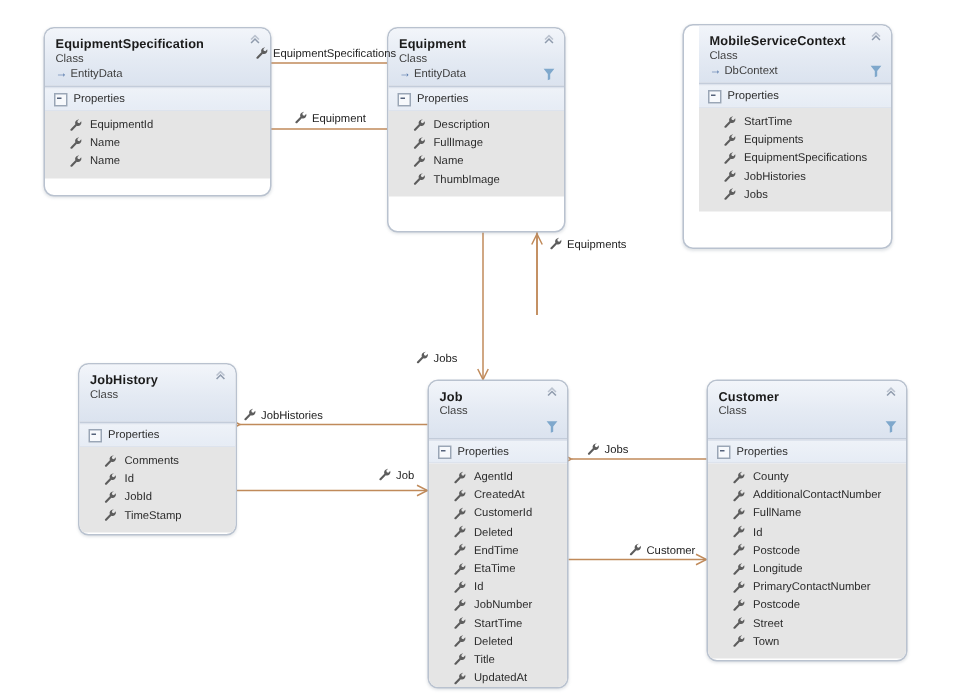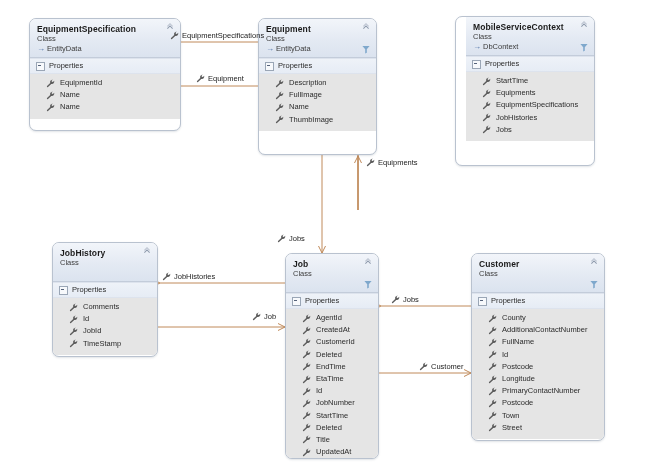--- a/index.html
+++ b/index.html
@@ -526,27 +526,27 @@
           <div class="member">
             <svg class="wrench" viewBox="0 0 16 16" fill="currentColor">
               <path d="M11.4 1.2a4.2 4.2 0 0 0-3.9 5.7L1.8 12.6a1.3 1.3 0 0 0 1.8 1.8l5.7-5.7a4.2 4.2 0 0 0 5.2-5.4l-2.2 2.2-1.9-.5-.5-1.9 2.2-2.2a4.3 4.3 0 0 0-.7-.1z"></path>
             </svg>
             <span class="member-name">Postcode</span>
           </div>
           <div class="member">
             <svg class="wrench" viewBox="0 0 16 16" fill="currentColor">
               <path d="M11.4 1.2a4.2 4.2 0 0 0-3.9 5.7L1.8 12.6a1.3 1.3 0 0 0 1.8 1.8l5.7-5.7a4.2 4.2 0 0 0 5.2-5.4l-2.2 2.2-1.9-.5-.5-1.9 2.2-2.2a4.3 4.3 0 0 0-.7-.1z"></path>
             </svg>
+            <span class="member-name">Street</span>
+          </div>
+          <div class="member">
+            <svg class="wrench" viewBox="0 0 16 16" fill="currentColor">
+              <path d="M11.4 1.2a4.2 4.2 0 0 0-3.9 5.7L1.8 12.6a1.3 1.3 0 0 0 1.8 1.8l5.7-5.7a4.2 4.2 0 0 0 5.2-5.4l-2.2 2.2-1.9-.5-.5-1.9 2.2-2.2a4.3 4.3 0 0 0-.7-.1z"></path>
+            </svg>
             <span class="member-name">Town</span>
-          </div>
-          <div class="member">
-            <svg class="wrench" viewBox="0 0 16 16" fill="currentColor">
-              <path d="M11.4 1.2a4.2 4.2 0 0 0-3.9 5.7L1.8 12.6a1.3 1.3 0 0 0 1.8 1.8l5.7-5.7a4.2 4.2 0 0 0 5.2-5.4l-2.2 2.2-1.9-.5-.5-1.9 2.2-2.2a4.3 4.3 0 0 0-.7-.1z"></path>
-            </svg>
-            <span class="member-name">Street</span>
           </div>
         </div>
       </div>
     </div>
 
   <div id="label-layer">
       <div class="edge-label" style="left: 170px; top: 31px;">
         <svg class="wrench" viewBox="0 0 16 16" fill="currentColor">
           <path d="M11.4 1.2a4.2 4.2 0 0 0-3.9 5.7L1.8 12.6a1.3 1.3 0 0 0 1.8 1.8l5.7-5.7a4.2 4.2 0 0 0 5.2-5.4l-2.2 2.2-1.9-.5-.5-1.9 2.2-2.2a4.3 4.3 0 0 0-.7-.1z"></path>
         </svg>

